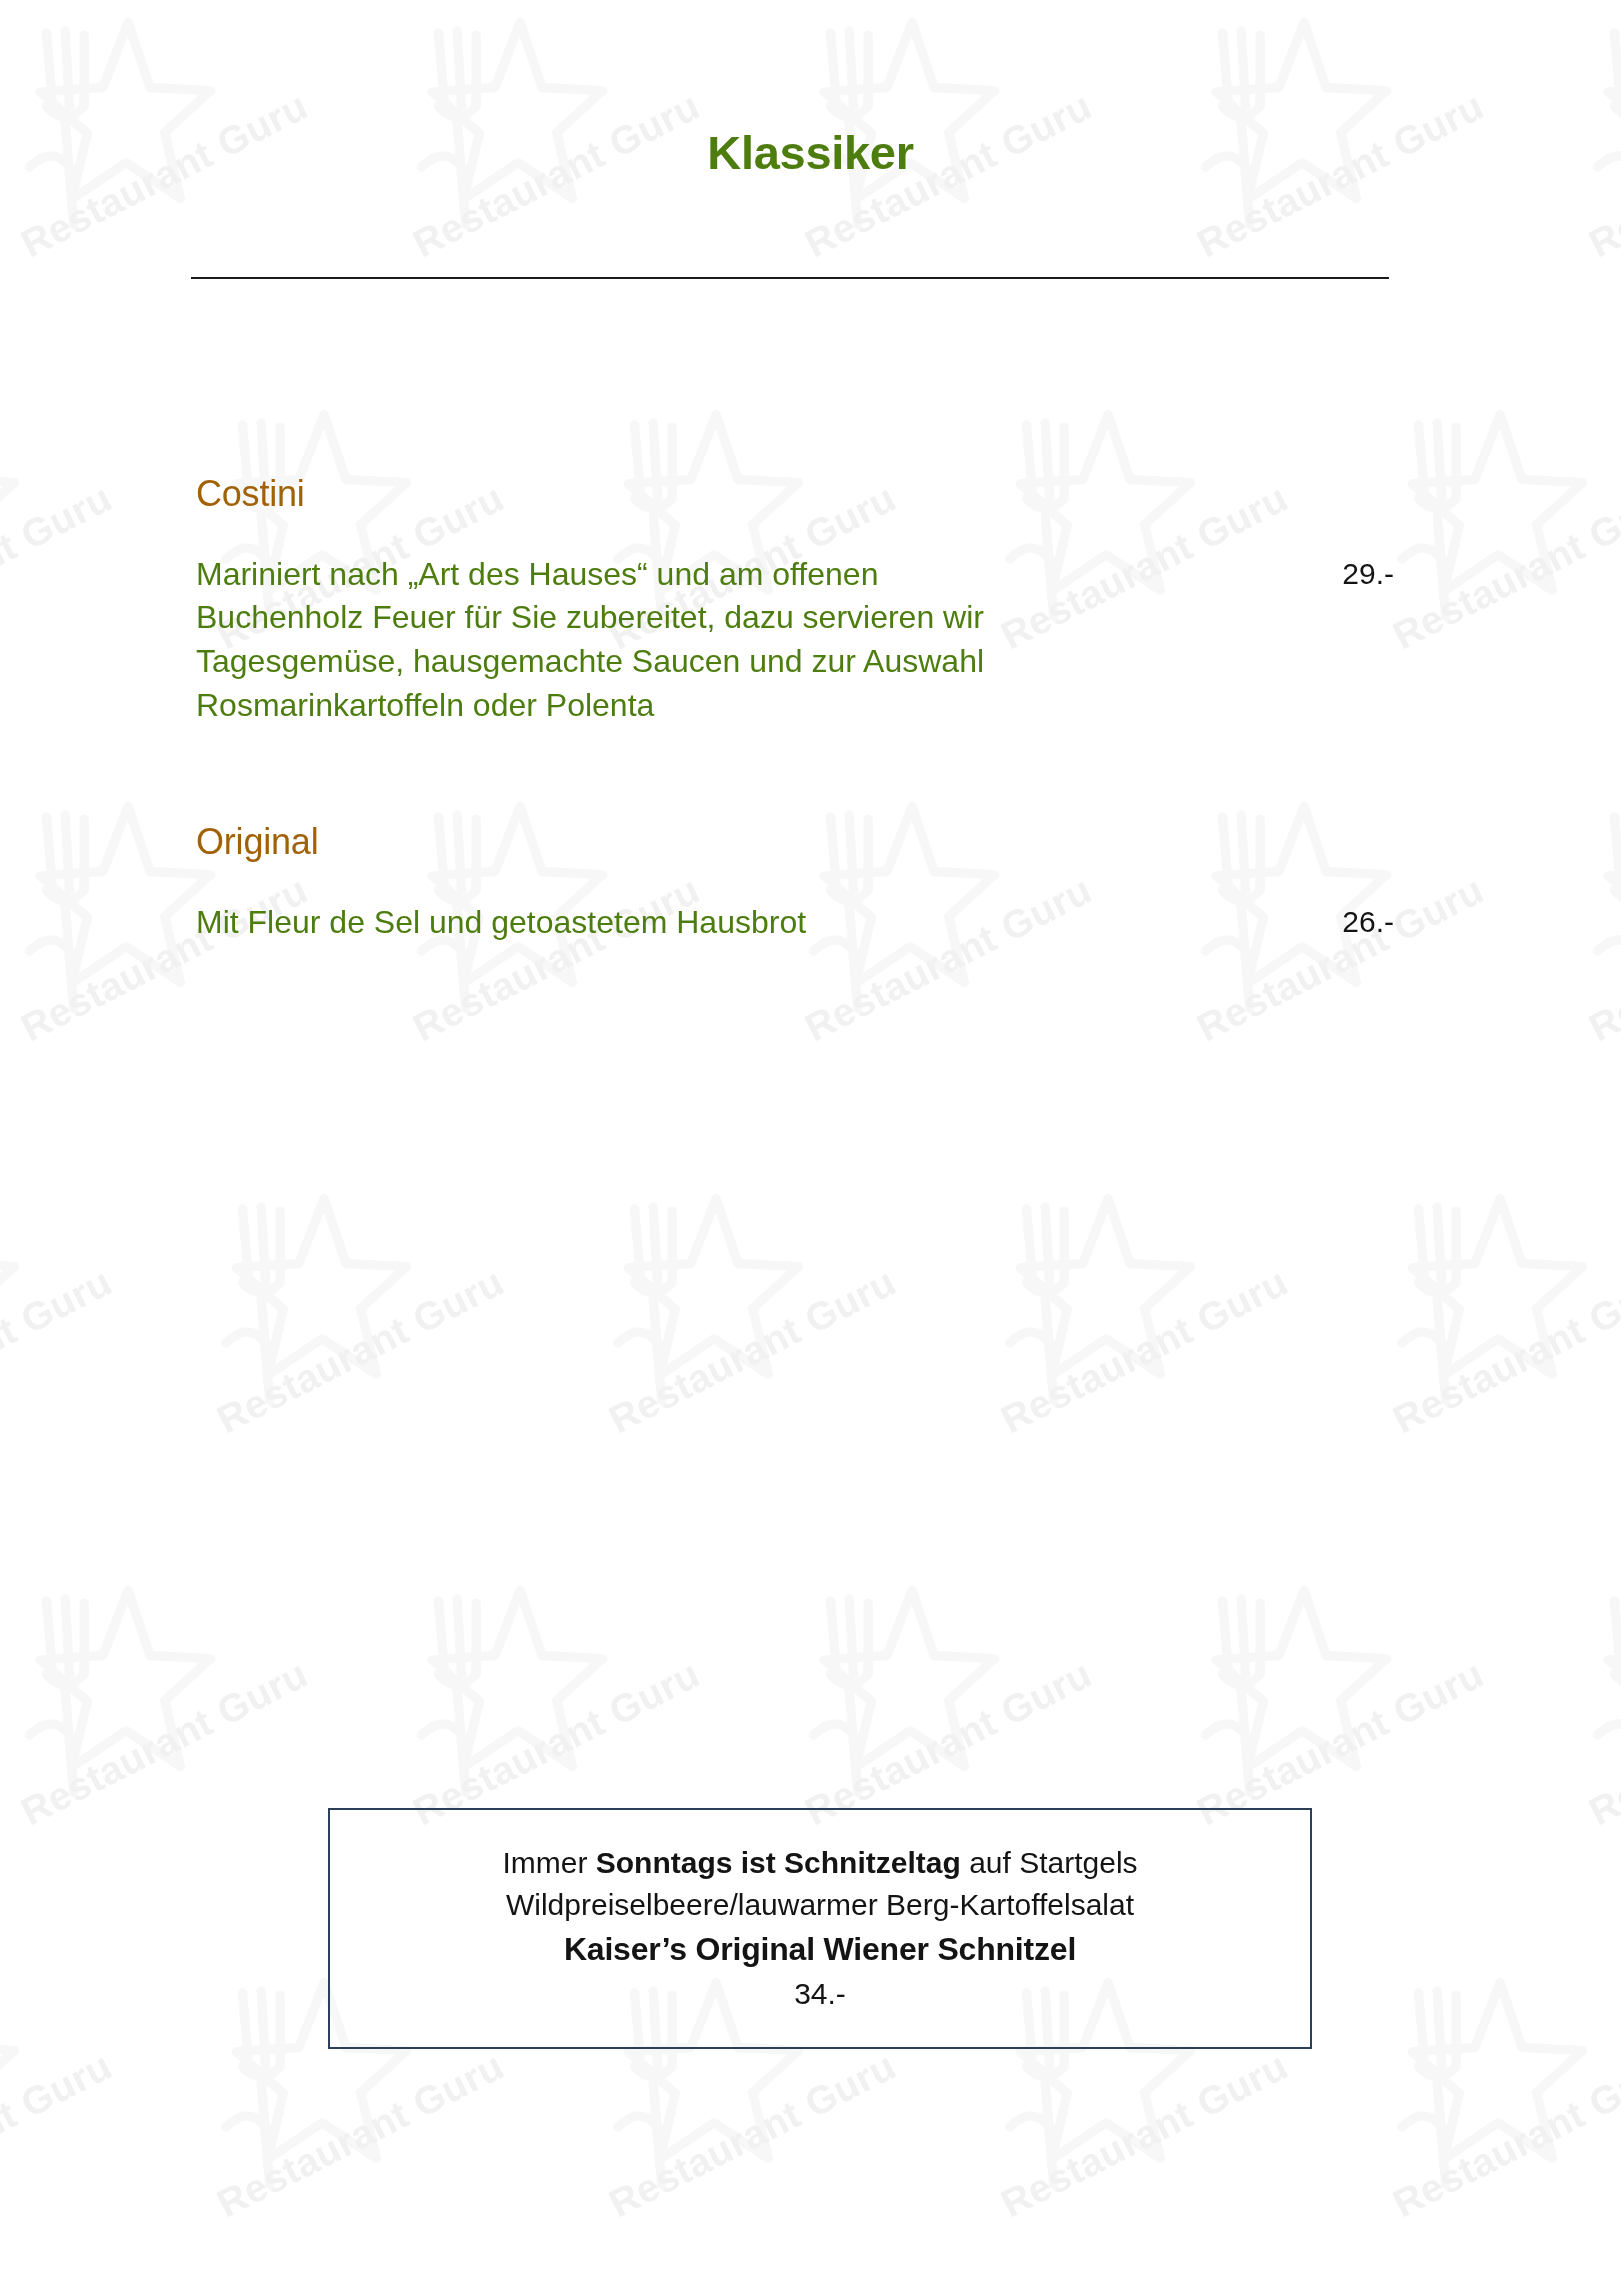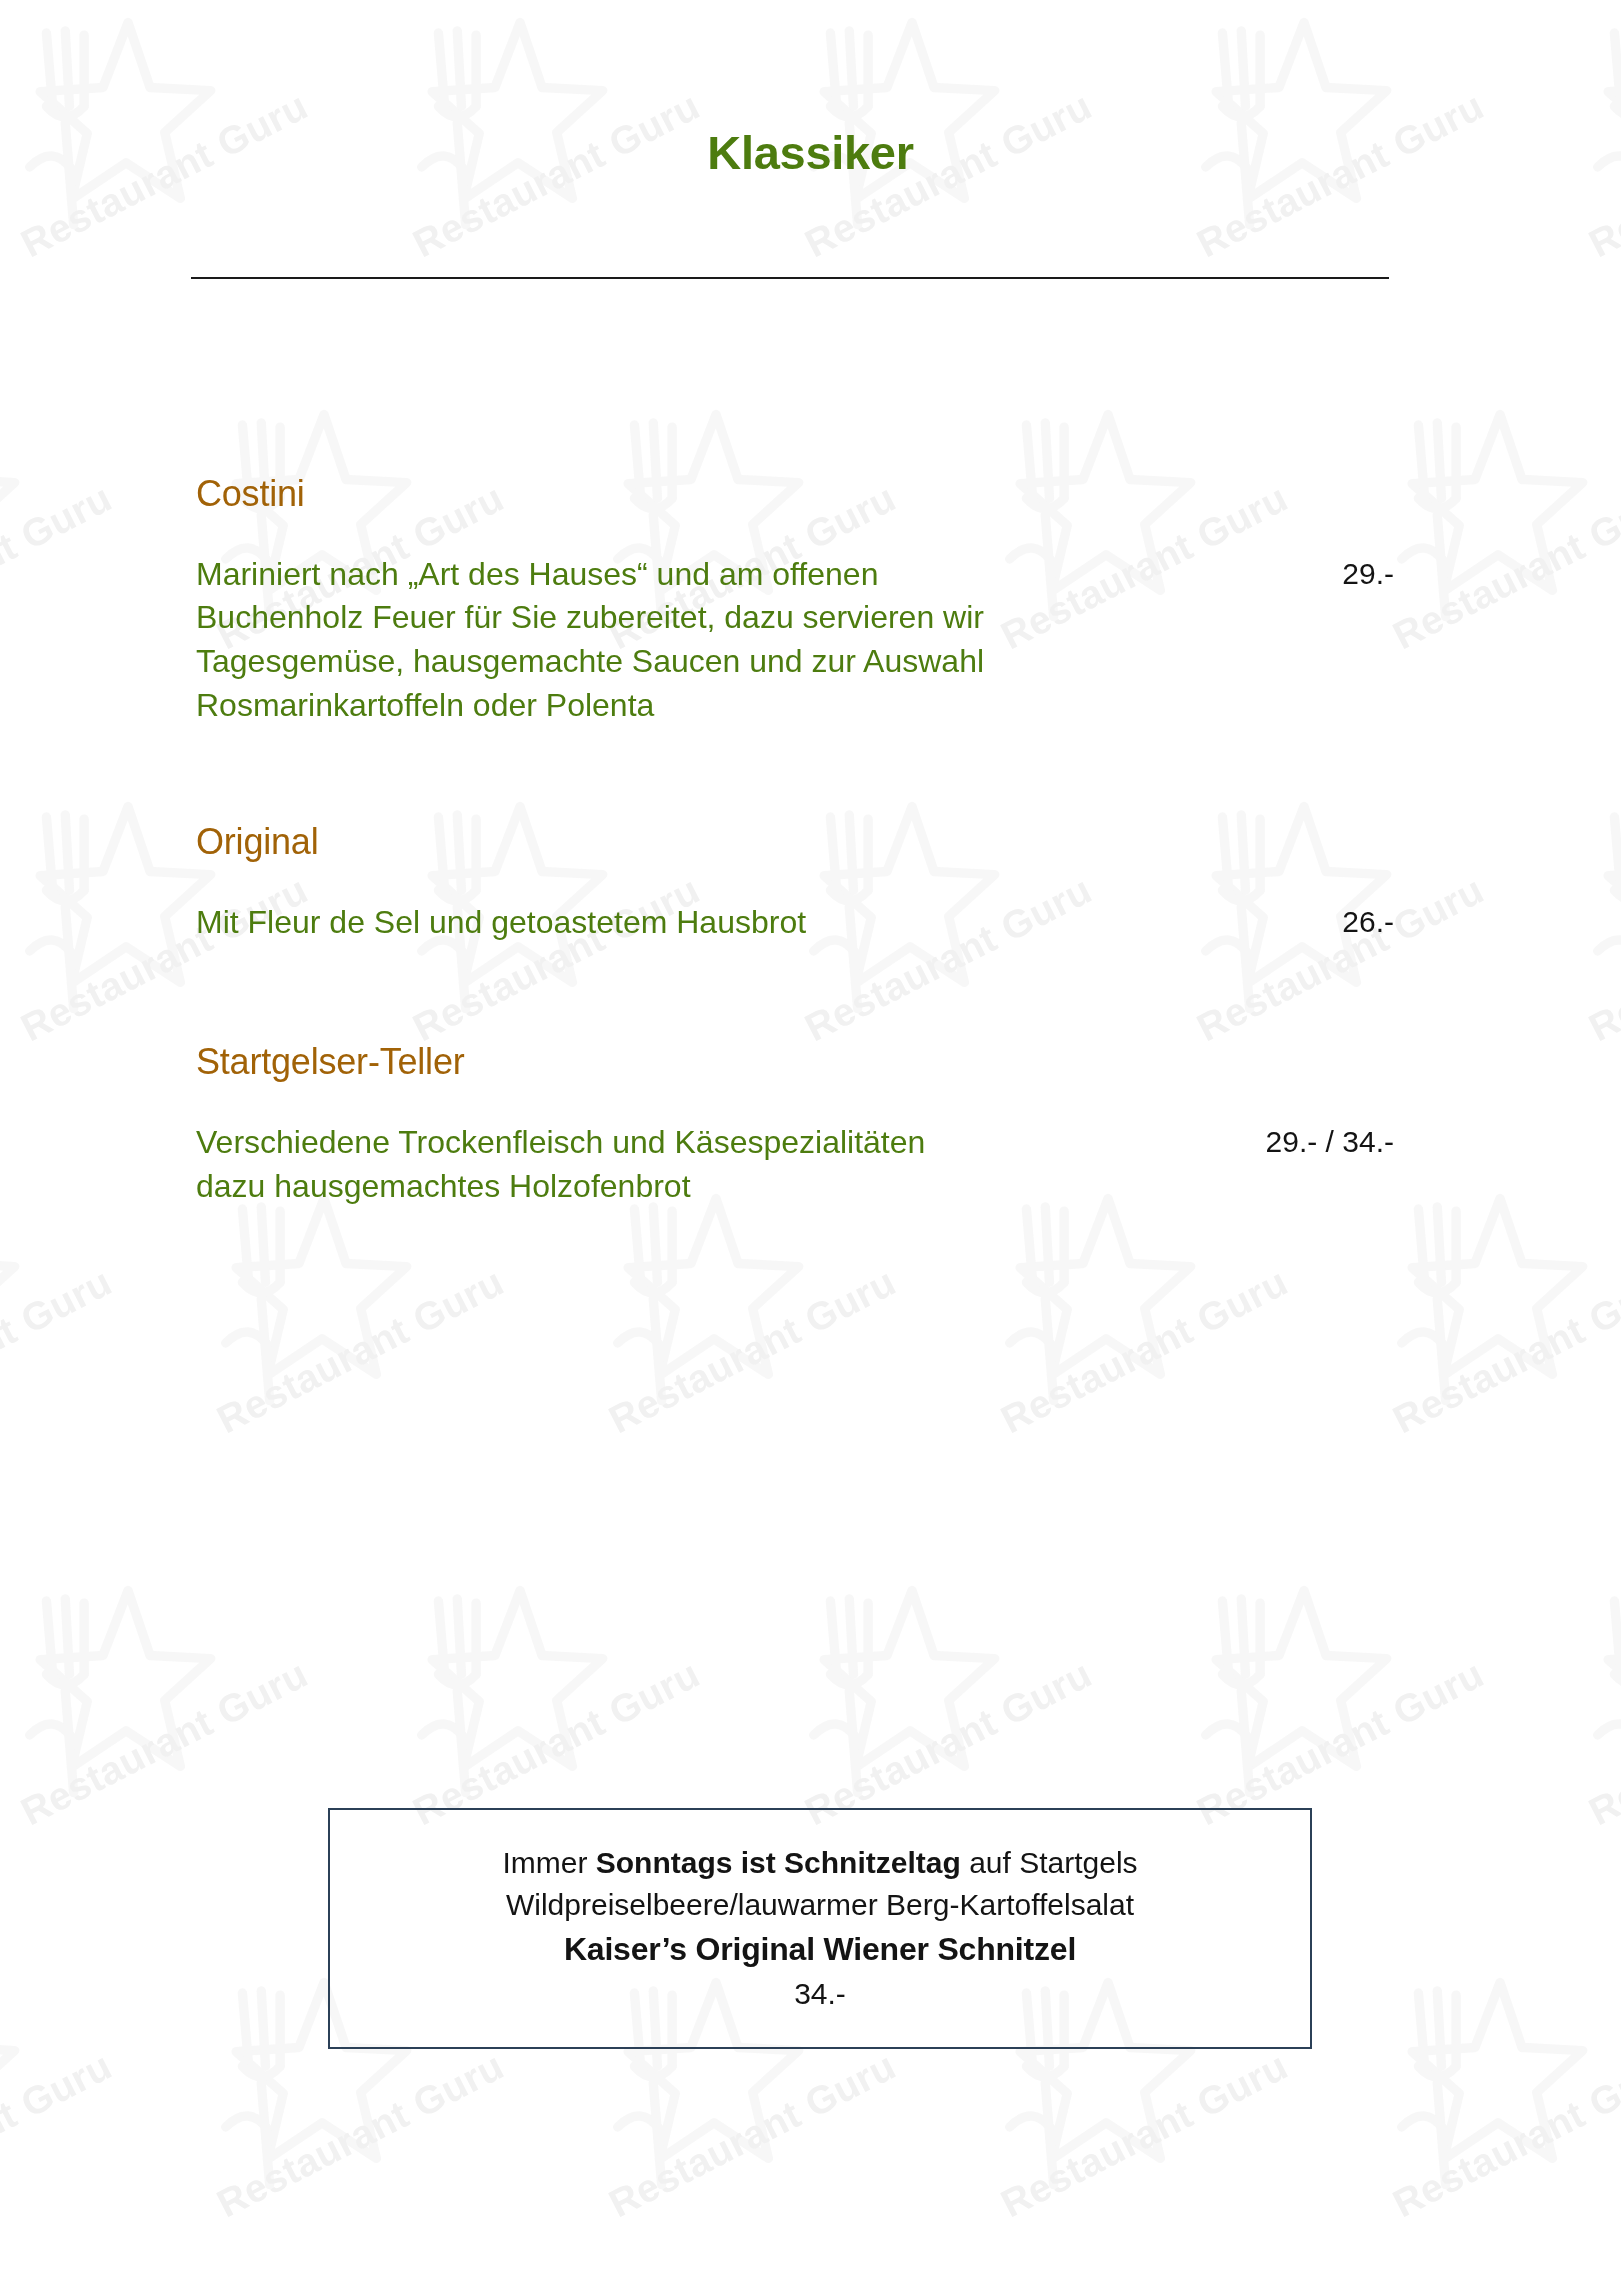--- a/index.html
+++ b/index.html
@@ -621,28 +621,20 @@
       <div class="section">
         <div class="section-name">Original</div>
         <div class="section-body">
           <div class="section-desc">Mit Fleur de Sel und getoastetem Hausbrot</div>
           <div class="section-price">26.-</div>
         </div>
       </div>
 
       <div class="gap-2"></div>
 
-      <div class="section">
-        <div class="section-name">Startgelser-Teller</div>
-        <div class="section-body">
-          <div class="section-desc">Verschiedene Trockenfleisch und Käsespezialitäten
-dazu hausgemachtes Holzofenbrot</div>
-          <div class="section-price">29.- / 34.-</div>
-        </div>
-      </div>
 
       <div class="gap-3"></div>
 
 
     </div>
 
     <div class="promo-box">
       <div class="promo-line">
         <span>Immer </span><span class="promo-bold">Sonntags ist Schnitzeltag</span><span> auf Startgels</span>
       </div>

